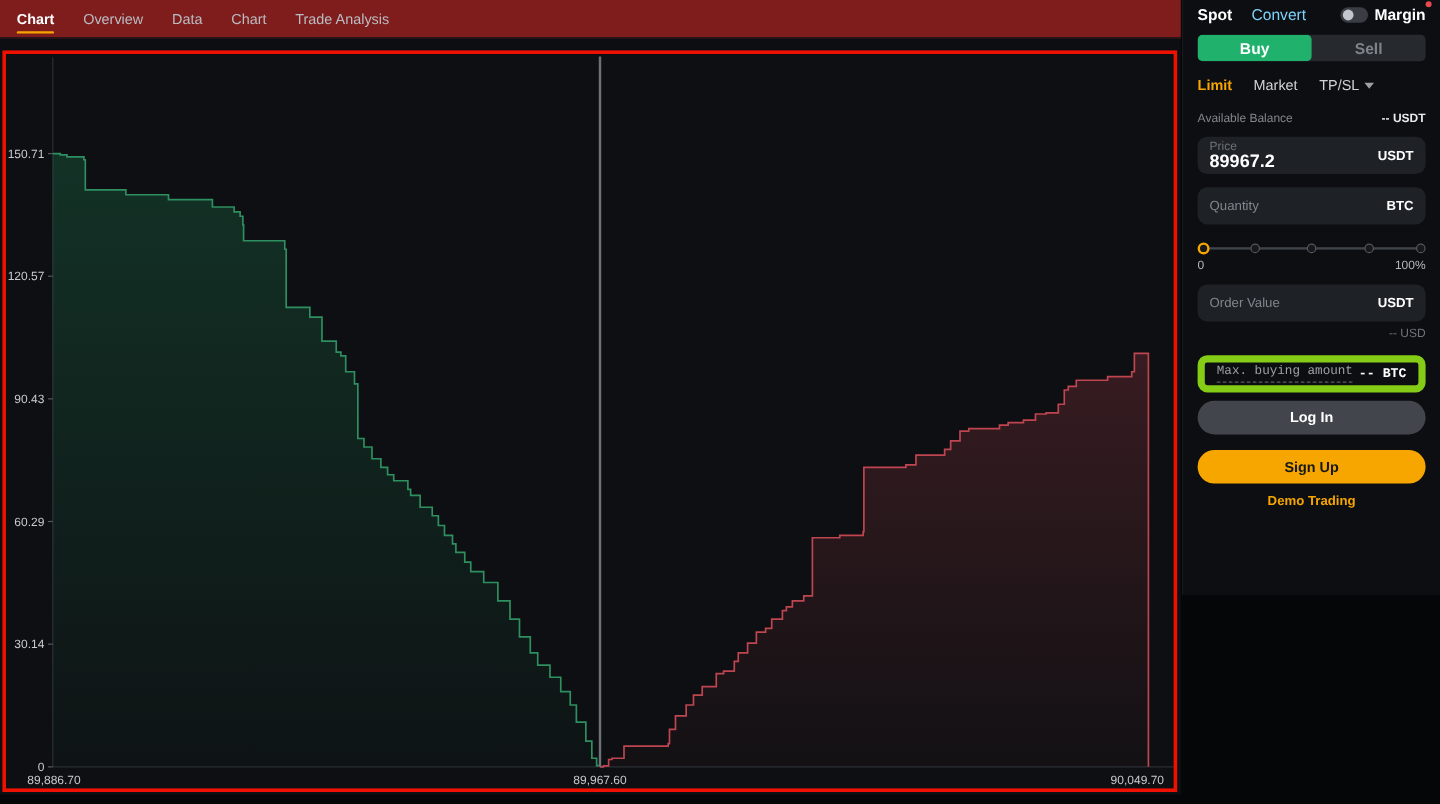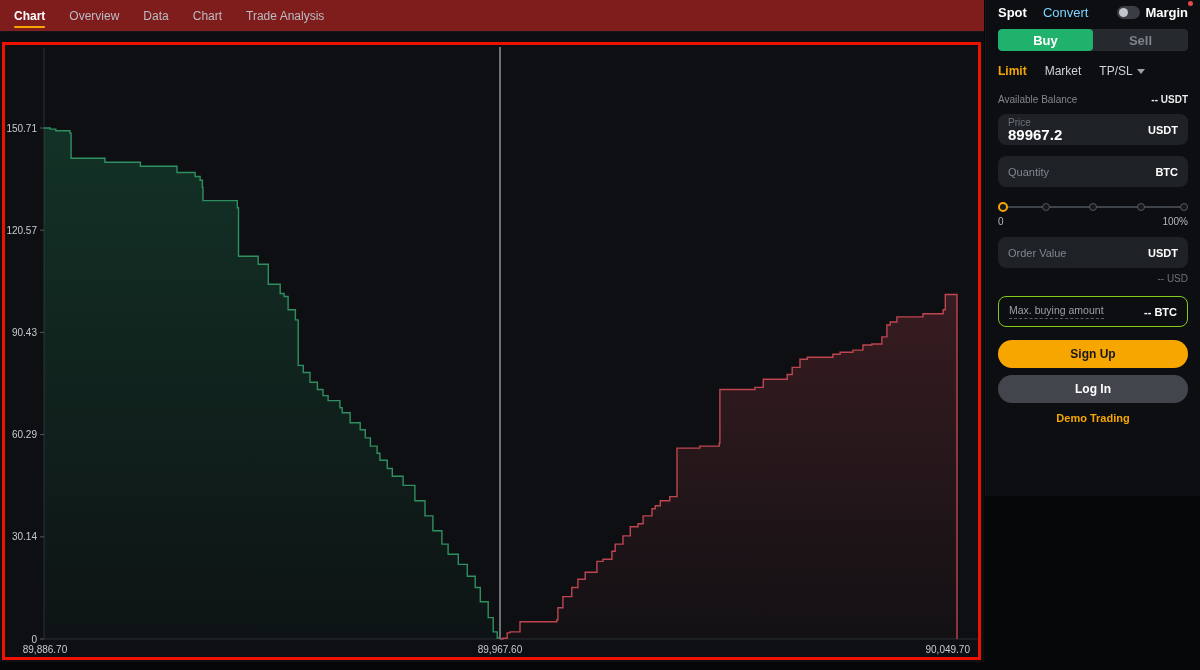--- a/index.html
+++ b/index.html
@@ -63,21 +63,21 @@
 
   .slider { position:relative; margin-top:14px; height:12px; }
   .slider-track { position:absolute; left:5px; right:5px; top:5px; height:2px; background:#3f434a; }
   .slider-stop { position:absolute; top:2px; width:8px; height:8px; border-radius:50%; background:#16181c; border:1.5px solid #54585e; cursor:pointer; }
   .slider-stop.active { width:10px; height:10px; top:1px; border:2.5px solid #f7a600; background:#16181c; }
   .slider-labels { display:flex; justify-content:space-between; margin-top:3px; }
   .slider-labels span { font-size:10px; color:#b4b8be; }
 
   .usd-row { text-align:right; font-size:10px; color:#6f747a; margin-top:5px; height:12px; }
 
-  .max-box { margin-top:11px; height:31px; border:1px solid #84cc16; border-radius:8px; display:flex; align-items:center; padding:0 10px; background:transparent; }
+  .max-box { margin-top:11px; height:31px; border:6px solid #84cc16; border-radius:8px; display:flex; align-items:center; padding:0 10px; background:transparent;font-family:Liberation Mono, monospace; }
   .max-label { font-size:10.5px; color:#9ca0a6; flex:1; border-bottom:1px dashed #5a5e64; padding-bottom:2px; align-self:center; max-width:fit-content; margin-right:auto; }
   .max-box .unit { margin-left:auto; }
 
   .btn { height:28px; border-radius:14px; display:flex; align-items:center; justify-content:center; font-size:12px; font-weight:bold; cursor:pointer; }
   .btn-signup { margin-top:13px; background:#f7a600; color:#16181c; }
   .btn-login { margin-top:7px; background:#42464c; color:#fff; }
   .demo-link { margin-top:9px; text-align:center; font-size:11px; font-weight:bold; color:#f7a600; cursor:pointer; }
 </style>
 </head>
 <body>
@@ -200,18 +200,18 @@
       <span class="unit">USDT</span>
     </div>
 
     <div class="usd-row">-- USD</div>
 
     <div class="max-box">
       <span class="max-label">Max. buying amount</span>
       <span class="unit">-- BTC</span>
     </div>
 
+    <div class="btn btn-login">Log In</div>
     <div class="btn btn-signup">Sign Up</div>
-    <div class="btn btn-login">Log In</div>
     <div class="demo-link">Demo Trading</div>
 
   </div>
 </div>
 
 </body></html>

